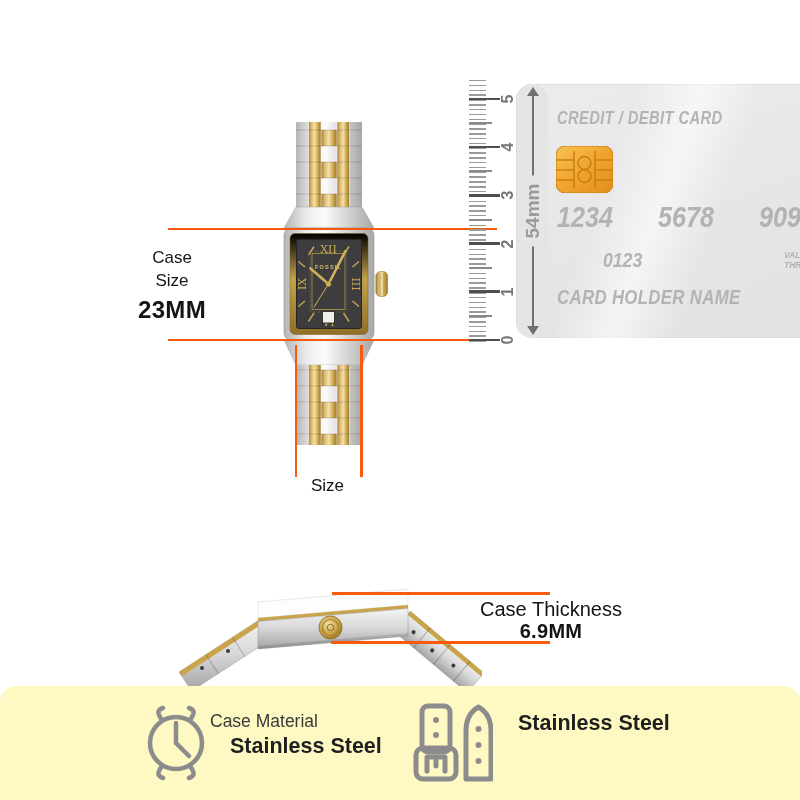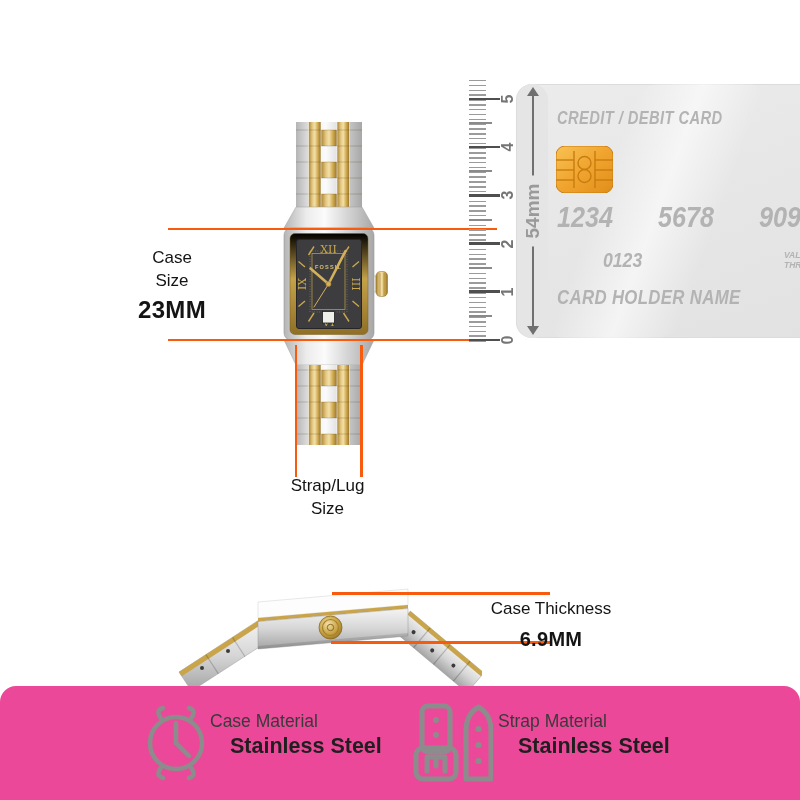--- a/index.html
+++ b/index.html
@@ -10,22 +10,22 @@
   }
   .abs{position:absolute;}
   
   .oline{position:absolute;background:#F95B0E;z-index:40;}
   .h-line{height:2.6px;}
   .v-line{width:2.6px;}
   
   .meas-label{position:absolute;z-index:60;text-align:center;color:#141414;}
   .meas-label .l1{font-size:17px;line-height:23px;}
   .meas-label .val{font-size:24px;font-weight:bold;line-height:30px;margin-top:3px;letter-spacing:.3px;}
-  .thick-label .l1{font-size:17px;line-height:18px;}
-  .thick-label .val{font-size:20px;font-weight:bold;line-height:25px;margin-top:9px;}
+  .thick-label .l1{font-size:20px;line-height:18px;}
+  .thick-label .val{font-size:20px;font-weight:bold;line-height:25px;margin-top:1px;}
   
   .ruler{position:absolute;left:0;top:0;z-index:50;}
   .minor-ticks{position:absolute;left:469px;top:79.5px;width:17px;height:262px;
     background:repeating-linear-gradient(to bottom,#9b9b9b 0 1.5px,transparent 1.5px 4.82px);}
   .tick{position:absolute;left:469px;background:#8a8a8a;height:2px;width:23px;}
   .tick.major{background:#4f4f4f;height:2.8px;width:31px;}
   .rnum{position:absolute;width:20px;height:18px;font-size:16px;font-weight:bold;color:#757575;
     transform:rotate(-90deg);text-align:center;line-height:18px;}
   
   .card{position:absolute;left:516px;top:84px;width:300px;height:254px;z-index:20;
@@ -45,21 +45,21 @@
   
   .pill{position:absolute;left:517px;top:84px;width:31px;height:254px;background:#e5e5e5;
     border-radius:15.5px;z-index:30;}
   .pill .bar{position:absolute;left:calc(50% - 1px);top:9px;bottom:9px;width:2px;background:#707070;}
   .pill .ah{position:absolute;left:calc(50% - 6px);width:0;height:0;border-left:6px solid transparent;border-right:6px solid transparent;}
   .pill .ah.top{top:3px;border-bottom:9px solid #707070;}
   .pill .ah.bot{bottom:3px;border-top:9px solid #707070;}
   .pill .plabel{position:absolute;left:50%;top:50%;transform:translate(-50%,-50%) rotate(-90deg);
     font-size:19px;font-weight:bold;color:#9a9a9a;background:#e5e5e5;padding:2px 8px;white-space:nowrap;}
   
-  .panel{position:absolute;left:0;top:686px;width:800px;height:114px;background:#ec4899;
+  .panel{position:absolute;left:0;top:686px;width:800px;height:114px;background:#fef9c3;
     border-radius:16px 16px 0 0;z-index:45;}
   .mat-text{position:absolute;color:#303030;}
   .mat-text .ml{font-size:17.5px;line-height:23px;color:#3a3a3a;}
   .mat-text .mv{font-size:21.5px;font-weight:bold;line-height:27px;color:#1f1f1f;margin-left:20px;}
   svg{display:block;}
   .z1{z-index:10;}
 </style>
 </head>
 <body>
 
@@ -309,21 +309,20 @@
   <div class="oline h-line" style="left:332px;top:592px;width:218px;height:2.5px;"></div>
   <div class="oline h-line" style="left:331px;top:641px;width:219px;height:2.5px;"></div>
 
   <div class="meas-label" style="left:118px;top:246px;width:108px;">
     <div class="l1">Case</div>
     <div class="l1">Size</div>
     <div class="val">23MM</div>
   </div>
 
   <div class="meas-label" style="left:250px;top:474px;width:155px;">
-    <div class="l1">Strap/Lug</div>
     <div class="l1">Size</div>
   </div>
 
   <div class="meas-label thick-label" style="left:460px;top:600px;width:182px;">
     <div class="l1">Case Thickness</div>
     <div class="val">6.9MM</div>
   </div>
 
   <div class="panel">
 
@@ -352,18 +351,17 @@
       </g>
       <g fill="#8c8c8c">
         <circle cx="23" cy="18" r="3"></circle>
           <circle cx="23" cy="33" r="3"></circle>
         <circle cx="65.5" cy="27" r="3"></circle>
           <circle cx="65.5" cy="43" r="3"></circle>
           <circle cx="65.5" cy="59" r="3"></circle>
       </g>
     </svg>
     <div class="mat-text" style="left:498px;top:24px;">
-      <div class="ml">Strap Material</div>
       <div class="mv">Stainless Steel</div>
     </div>
   </div>
 
 </div>
 
 </body></html>

